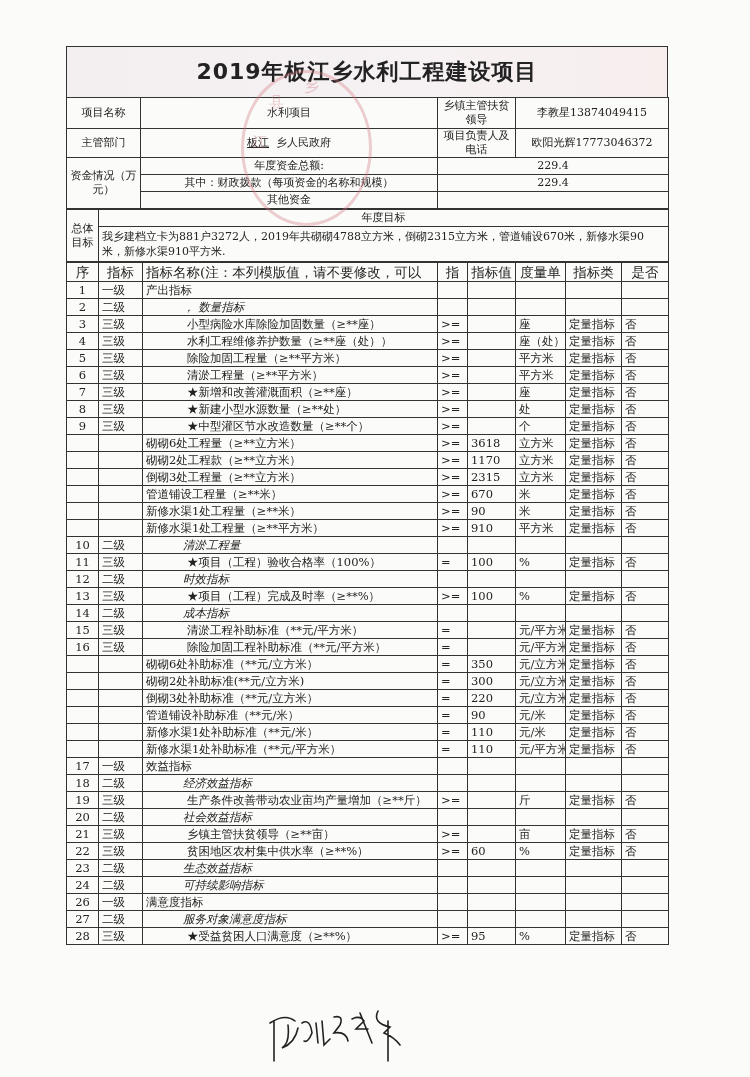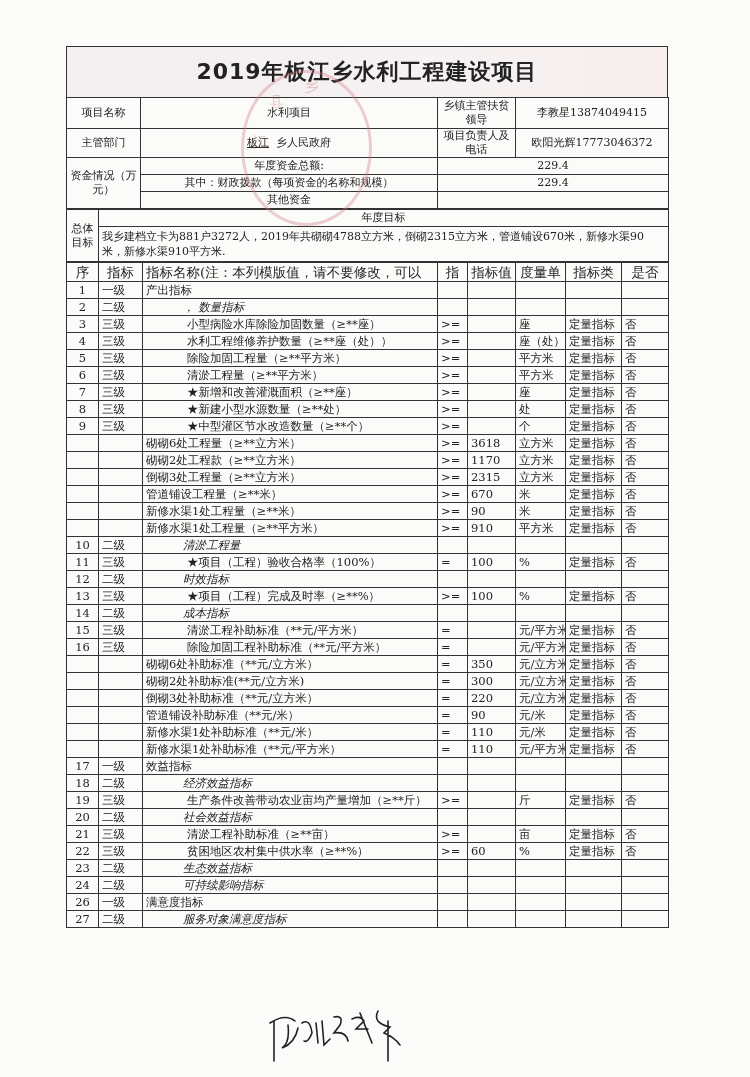--- a/index.html
+++ b/index.html
@@ -446,21 +446,21 @@
           <td class="ind2">社会效益指标</td>
           <td></td>
           <td></td>
           <td></td>
           <td></td>
           <td></td>
         </tr>
         <tr class="row">
           <td class="c-seq">21</td>
           <td class="c-lvl">三级</td>
-          <td class="ind3">清淤工程补助标准（≥**亩）</td>
+          <td class="ind3">乡镇主管扶贫领导（≥**亩）</td>
           <td>&gt;=</td>
           <td></td>
           <td>亩</td>
           <td>定量指标</td>
           <td>否</td>
         </tr>
         <tr class="row">
           <td class="c-seq">22</td>
           <td class="c-lvl">三级</td>
           <td class="ind3">贫困地区农村集中供水率（≥**%）</td>
@@ -503,19 +503,29 @@
         <tr class="row">
           <td class="c-seq">27</td>
           <td class="c-lvl">二级</td>
           <td class="ind2">服务对象满意度指标</td>
           <td></td>
           <td></td>
           <td></td>
           <td></td>
           <td></td>
         </tr>
+        <tr class="row">
+          <td class="c-seq">28</td>
+          <td class="c-lvl">三级</td>
+          <td class="ind3">★受益贫困人口满意度（≥**%）</td>
+          <td>&gt;=</td>
+          <td>95</td>
+          <td>%</td>
+          <td>定量指标</td>
+          <td>否</td>
+        </tr>
       </tbody>
   </table>
 </div>
 
 <svg class="sign" viewBox="0 0 160 60">
   <path d="M10 20 Q25 10 35 18 M14 18 L14 58 M28 22 Q30 40 22 45 Q35 40 38 25 M42 20 Q50 15 52 30 Q48 40 44 38 M56 20 L58 40 M62 18 L64 42 L70 36 M74 14 Q84 12 80 22 L74 30 Q86 28 88 38 M92 16 Q100 12 104 18 L96 26 L108 26 M100 10 L112 40 M118 8 Q112 20 130 24 L124 30 Q134 34 140 42 M128 18 L128 58" fill="none" stroke="#222" stroke-width="1.6" stroke-linecap="round"></path>
 </svg>
 
 </body></html>

